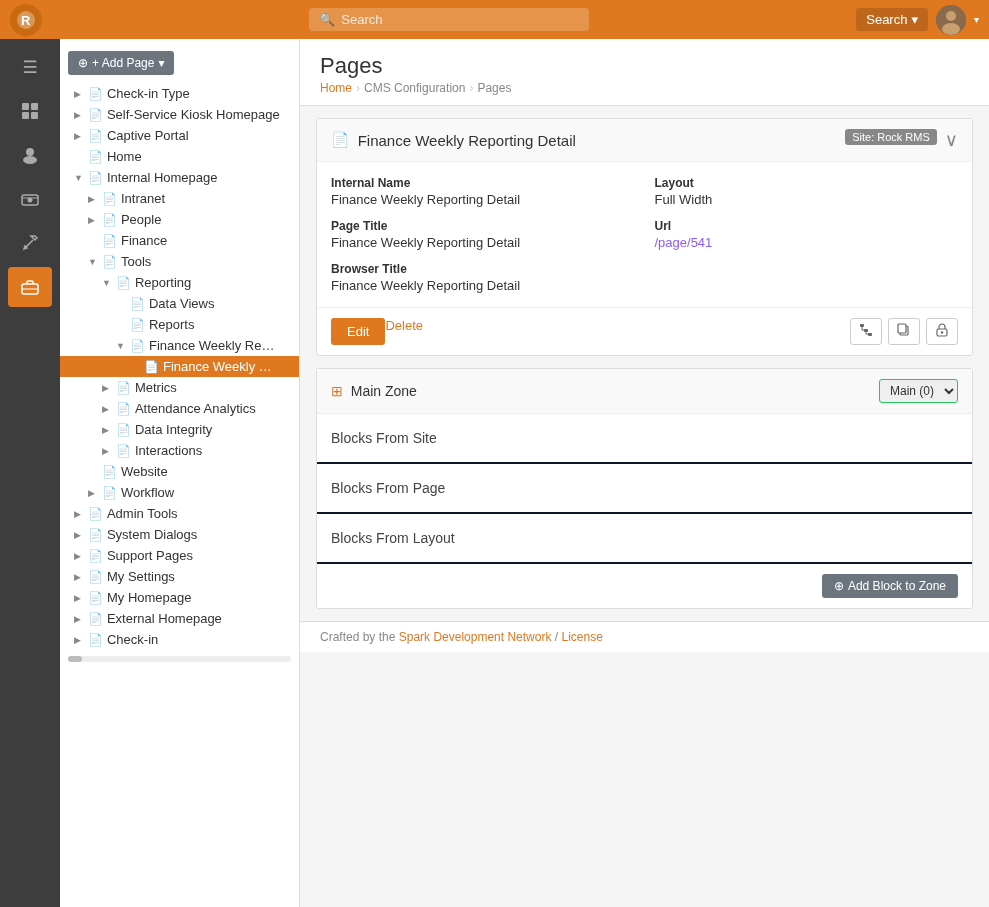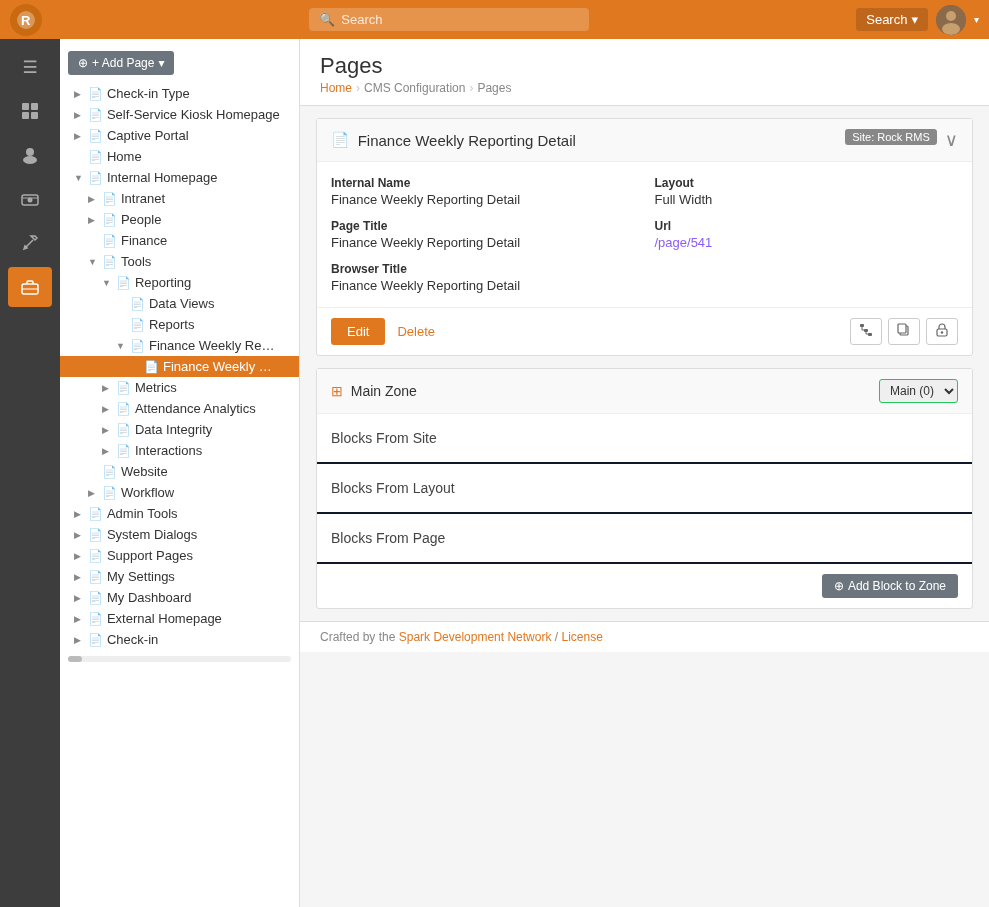--- a/index.html
+++ b/index.html
@@ -281,21 +281,21 @@
         <span>Support Pages</span>
       </div>
     <div class="tree-item indent1">
         <span class="expander">▶</span>
         <span class="page-icon">📄</span>
         <span>My Settings</span>
       </div>
     <div class="tree-item indent1">
         <span class="expander">▶</span>
         <span class="page-icon">📄</span>
-        <span>My Dashboard</span>
+        <span>My Homepage</span>
       </div>
     <div class="tree-item indent1">
         <span class="expander">▶</span>
         <span class="page-icon">📄</span>
         <span>External Homepage</span>
       </div>
     <div class="tree-item indent1">
         <span class="expander">▶</span>
         <span class="page-icon">📄</span>
         <span>Check-in</span>
@@ -353,21 +353,21 @@
               <a class="detail-field-value link">/page/541</a>
             </div>
             <div>
               <div class="detail-field-label">Browser Title</div>
               <div class="detail-field-value">Finance Weekly Reporting Detail</div>
             </div>
           </div>
         </div>
 
         <div class="detail-actions">
-          <div style="display:flex;align-items:center;gap:12px;">
+          <div style="display:flex;align-items:flex-start;gap:0;">
             <button class="btn-edit">Edit</button>
             <button class="btn-delete">Delete</button>
           </div>
           <div class="action-icons">
             <button class="action-icon-btn">
               <svg width="14" height="14" viewBox="0 0 14 14" fill="none">
                   <rect x="1" y="1" width="4" height="3" rx="1" fill="#666"></rect>
                   <rect x="5" y="6" width="4" height="3" rx="1" fill="#666"></rect>
                   <rect x="9" y="10" width="4" height="3" rx="1" fill="#666"></rect>
                   <line x1="3" y1="4" x2="3" y2="7" stroke="#666" stroke-width="1"></line>
@@ -401,24 +401,24 @@
           </div>
           <select class="zone-select">
             <option>Main (0)</option>
           </select>
         </div>
 
         <div class="zone-section">
           <span>Blocks From Site</span>
         </div>
         <div class="zone-section">
+          <span>Blocks From Page</span>
+        </div>
+        <div class="zone-section">
           <span>Blocks From Layout</span>
-        </div>
-        <div class="zone-section">
-          <span>Blocks From Page</span>
         </div>
 
         <div class="zone-footer">
           <button class="btn-add-block">
             <span>⊕</span>
             <span>Add Block to Zone</span>
           </button>
         </div>
       </div>
 

